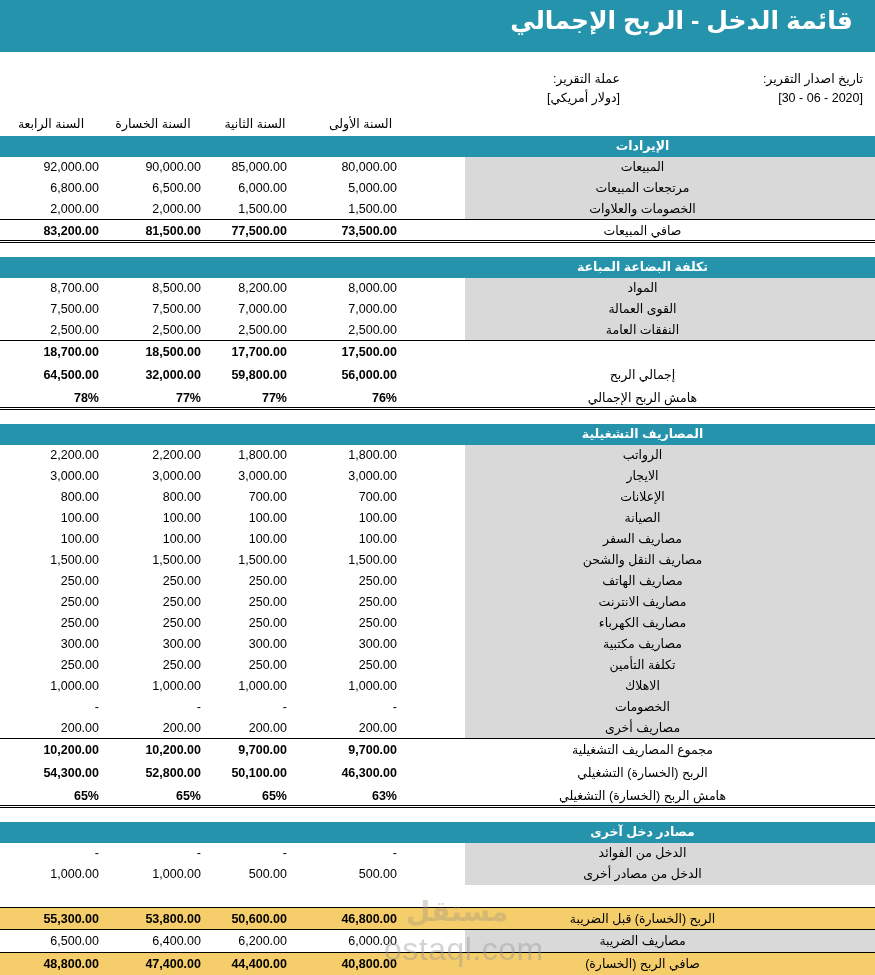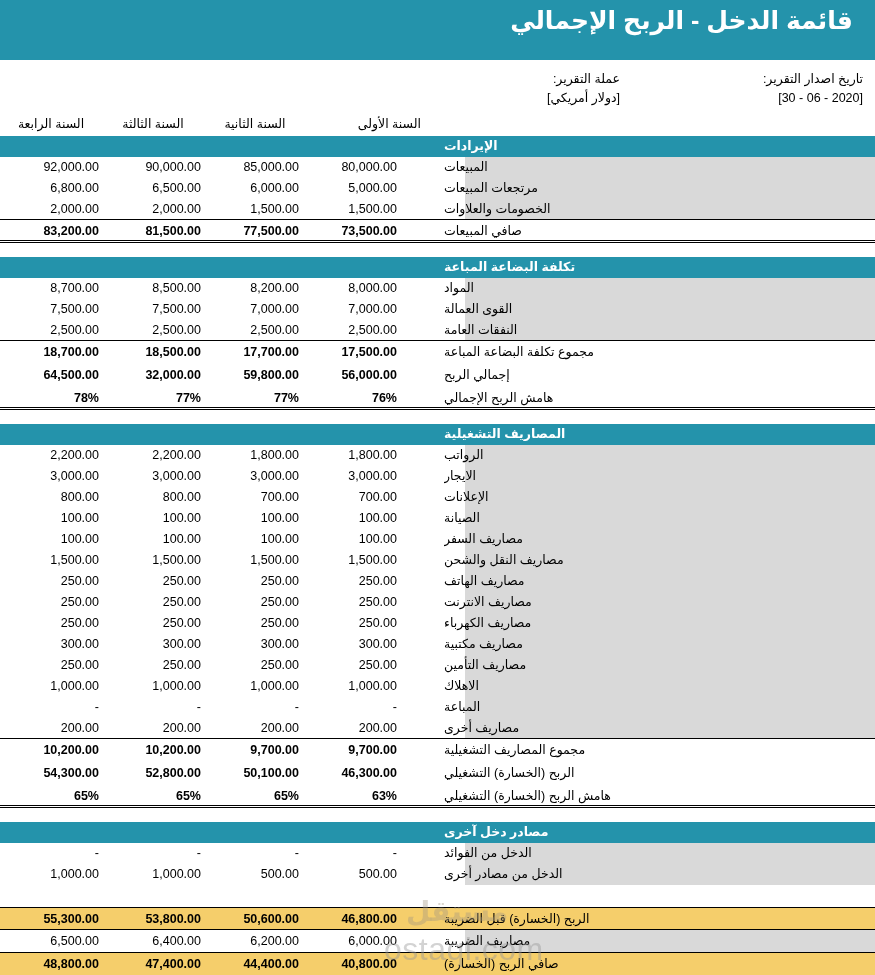--- a/index.html
+++ b/index.html
@@ -15,21 +15,21 @@
     position: relative;
     overflow: hidden;
   }
 
   
   .title-bar {
     position: absolute;
     top: 0;
     left: 0;
     width: 875px;
-    height: 60px;
+    height: 52px;
     background: #2493ab;
   }
   .title-text {
     position: absolute;
     top: 6px;
     right: 22px;
     font-size: 25px;
     font-weight: bold;
     color: #ffffff;
     letter-spacing: 0px;
@@ -92,26 +92,26 @@
     top: 0; bottom: 0;
     left: 465px;           
     width: 410px;
     background: #d9d9d9;
   }
 
   
   .label {
     position: absolute;
     top: 0;
-    right: 16px;
+    right: 25px;
     width: 415px;
     height: 100%;
     line-height: 21px;
     font-size: 12.5px;
-    text-align: left;
+    text-align: center;
     white-space: nowrap;
     overflow: hidden;
   }
   .row.tall .label { line-height: 23px; }
   .label.bold { font-weight: normal; }
 
   
   .vals {
     position: absolute;
     top: 0;
@@ -128,34 +128,34 @@
     line-height: 21px;
     font-size: 12.5px;
     text-align: right;
     white-space: nowrap;
   }
   .row.tall .cell { line-height: 23px; }
   .cell.bold { font-weight: bold; }
   
   .c0 { left: 4px; }    
   .c1 { left: 106px; }  
-  .c2 { left: 204px; }  
+  .c2 { left: 192px; }  
   .c3 { left: 290px; width: 107px; }  
 
   
   .row.colhead { height: 24px; padding-left: 26px; }
   .row.colhead .cell {
     line-height: 24px;
     text-align: center;
     font-size: 12.5px;
   }
   .row.colhead .c0 { left: 0px;   width: 102px; }
   .row.colhead .c1 { left: 102px; width: 102px; }
   .row.colhead .c2 { left: 204px; width: 102px; }
-  .row.colhead .c3 { left: 316px; width: 105px; text-align: right; }
+  .row.colhead .c3 { left: 308px; width: 105px; }
 
   
   .rule-top    { border-top: 1.5px solid #000; }
   .rule-bottom { border-bottom: 1.5px solid #000; }
   .rule-double { border-bottom: 3px double #000; }
 
   .spacer { height: 14px; width: 875px; }
   .spacer.lg { height: 22px; }
 
   
@@ -203,21 +203,21 @@
     <span class="meta-label">عملة التقرير:</span>
     <span class="meta-value">[دولار أمريكي]</span>
   </div>
 </div>
 
 <div class="sheet">
 
   <div class="row colhead">
     <div class="vals">
       <div class="cell c0">السنة الرابعة</div>
-      <div class="cell c1">السنة الثالثة</div>
+      <div class="cell c1">السنة الخسارة</div>
       <div class="cell c2">السنة الثانية</div>
       <div class="cell c3">السنة الأولى</div>
     </div>
   </div>
 
   <div class="row section">
     <div class="label">الإيرادات</div>
   </div>
 
   <div class="row shaded">
@@ -290,21 +290,20 @@
     <div class="label">النفقات العامة</div>
     <div class="vals">
       <div class="cell c0">2,500.00</div>
       <div class="cell c1">2,500.00</div>
       <div class="cell c2">2,500.00</div>
       <div class="cell c3">2,500.00</div>
     </div>
   </div>
 
   <div class="row tall">
-    <div class="label bold">مجموع تكلفة البضاعة المباعة</div>
     <div class="vals">
       <div class="cell c0 bold">18,700.00</div>
       <div class="cell c1 bold">18,500.00</div>
       <div class="cell c2 bold">17,700.00</div>
       <div class="cell c3 bold">17,500.00</div>
     </div>
   </div>
 
   <div class="row tall">
     <div class="label bold">إجمالي الربح</div>
@@ -426,41 +425,41 @@
     <div class="label">مصاريف مكتبية</div>
     <div class="vals">
       <div class="cell c0">300.00</div>
       <div class="cell c1">300.00</div>
       <div class="cell c2">300.00</div>
       <div class="cell c3">300.00</div>
     </div>
   </div>
 
   <div class="row shaded">
-    <div class="label">مصاريف التأمين</div>
+    <div class="label">تكلفة التأمين</div>
     <div class="vals">
       <div class="cell c0">250.00</div>
       <div class="cell c1">250.00</div>
       <div class="cell c2">250.00</div>
       <div class="cell c3">250.00</div>
     </div>
   </div>
 
   <div class="row shaded">
     <div class="label">الاهلاك</div>
     <div class="vals">
       <div class="cell c0">1,000.00</div>
       <div class="cell c1">1,000.00</div>
       <div class="cell c2">1,000.00</div>
       <div class="cell c3">1,000.00</div>
     </div>
   </div>
 
   <div class="row shaded">
-    <div class="label">المباعة</div>
+    <div class="label">الخصومات</div>
     <div class="vals">
       <div class="cell c0">-</div>
       <div class="cell c1">-</div>
       <div class="cell c2">-</div>
       <div class="cell c3">-</div>
     </div>
   </div>
 
   <div class="row shaded rule-bottom">
     <div class="label">مصاريف أخرى</div>

